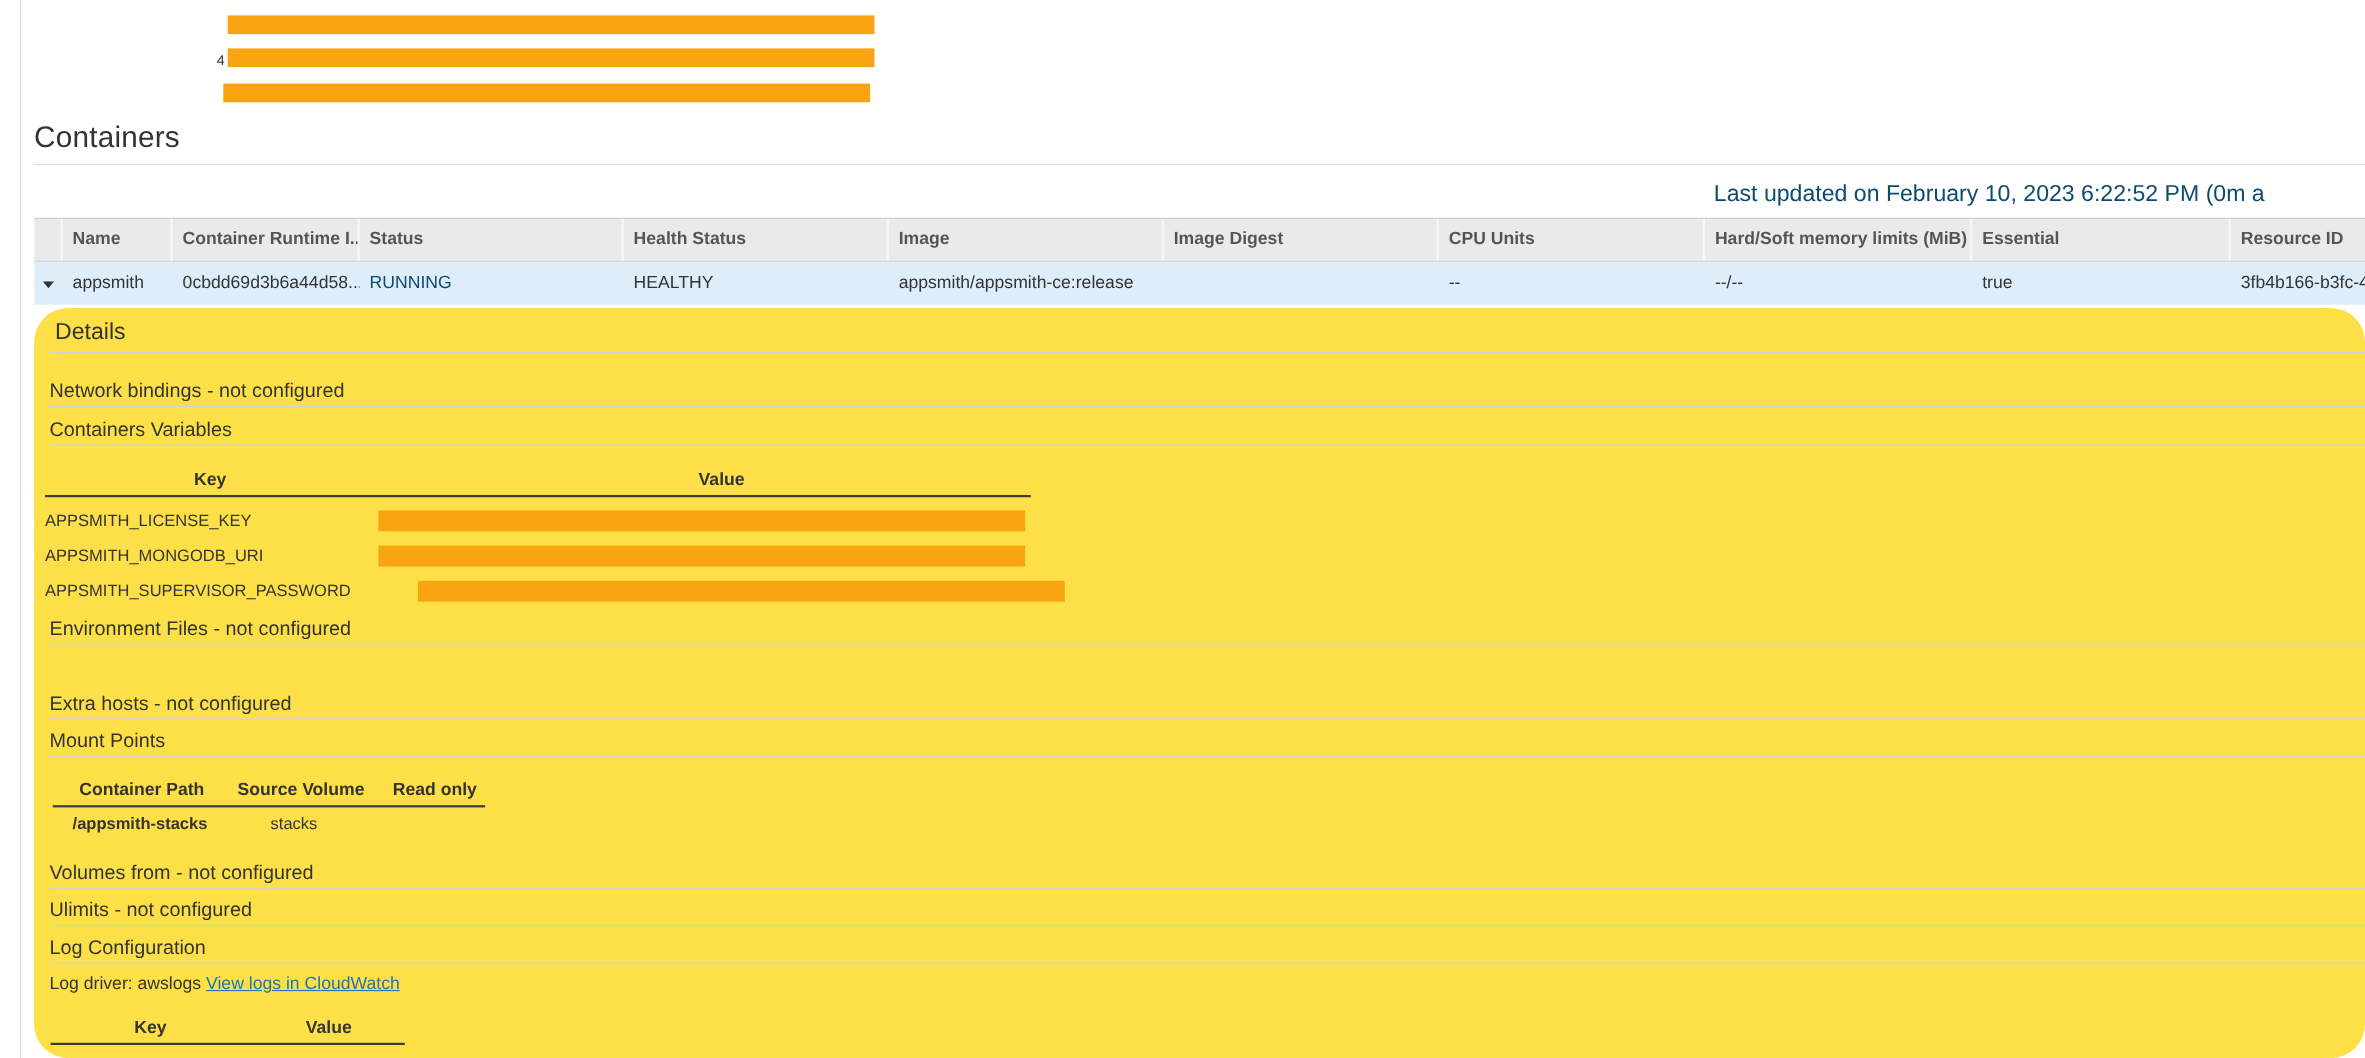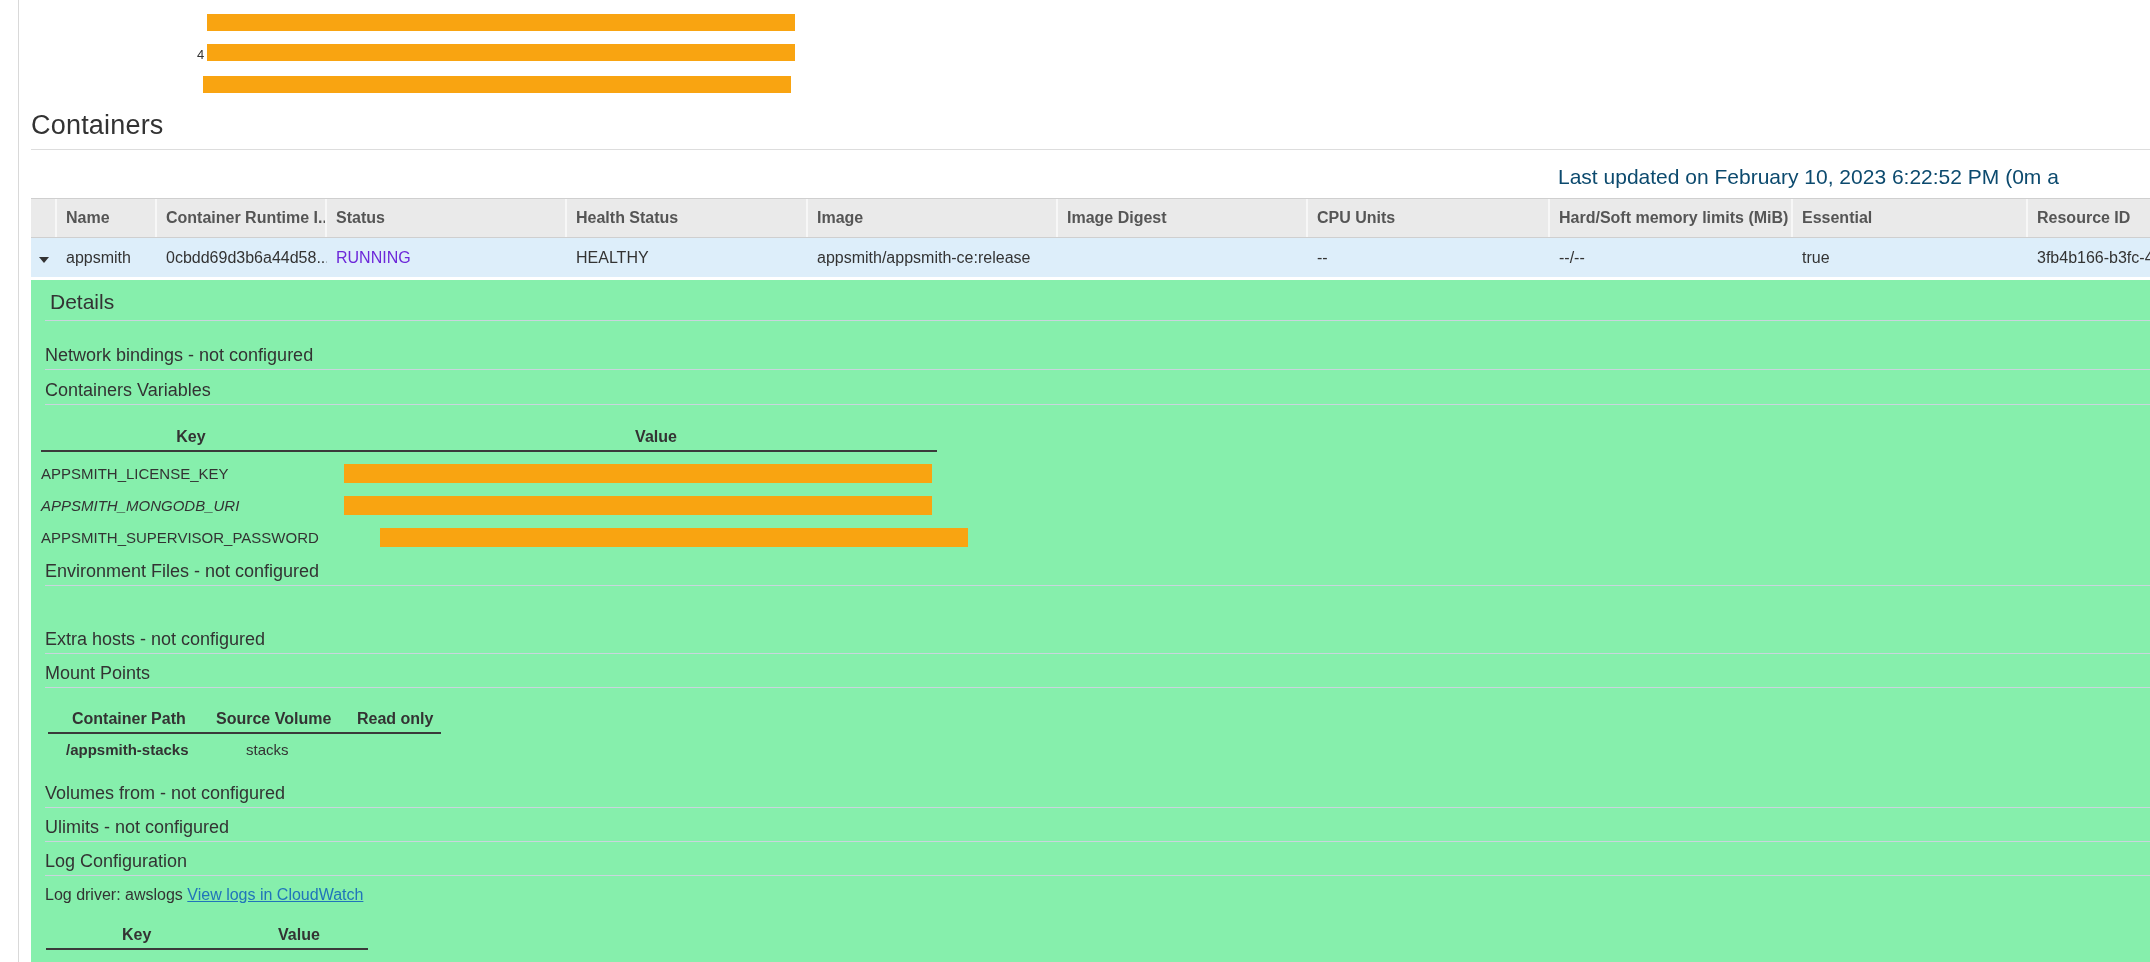--- a/index.html
+++ b/index.html
@@ -30,44 +30,44 @@
   .thead { display:flex; height:40px; background:#eaeaea; border-top:1px solid #cfcfcf;
            border-bottom:1px solid #cfcfcf; }
   .th { font-size:16px; font-weight:bold; color:#555; line-height:38px; padding-left:9px;
         border-right:2px solid #f7f7f7; overflow:hidden; white-space:nowrap; }
   .trow { display:flex; height:39px; background:#ddeefa; }
   .td { font-size:16px; color:#333; line-height:39px; padding-left:9px; overflow:hidden; white-space:nowrap; }
   .c0 { width:26px; padding-left:0; }
   .c1 { width:100px; } .c2 { width:170px; } .c3 { width:240px; } .c4 { width:241px; }
   .c5 { width:250px; } .c6 { width:250px; } .c7 { width:242px; } .c8 { width:243px; }
   .c9 { width:235px; } .c10 { width:300px; }
-  .status-running { color:#6d28d9; }
+  .status-running { color:#0c4a6e; }
   .caret { display:inline-block; width:0; height:0; border-left:5px solid transparent;
            border-right:5px solid transparent; border-top:6px solid #333;
            margin:17px 0 0 8px; cursor:pointer; }
 
   
-  .details-panel { position:absolute; left:31px; top:280px; width:2119px; height:682px; background:#86efac; }
+  .details-panel { position:absolute; left:31px; top:280px; width:2119px; height:682px; background:#fde047;border-radius:31px; }
   .dp-abs { position:absolute; }
   .details-title { left:19px; top:10px; font-size:21px; color:#333; }
   .details-hr { left:14px; right:0; top:40px; height:0; border-top:1px solid #c9d5dd; }
   .section { left:14px; right:0; font-size:18px; color:#333; border-bottom:1px solid #c9d5dd;
              padding-left:0; height:25px; line-height:20px; }
   .sec-netbind { top:65px; }  .sec-envvars { top:100px; }
   .sec-envfiles { top:281px; } .sec-docker { top:315px; } .sec-extra { top:349px; }
   .sec-mount { top:383px; }
   .sec-volumes { top:503px; } .sec-ulimits { top:537px; } .sec-logconf { top:571px; }
 
   
   .kv-h { font-size:16px; font-weight:bold; color:#333; }
   .env-key-h   { left:10px;  top:148px; width:300px; text-align:center; }
   .env-value-h { left:540px; top:148px; width:170px; text-align:center; }
   .env-underline { left:10px; top:170px; width:896px; border-top:2px solid #3a3a3a; }
   .env-row { left:0; right:0; height:32px; }
-  .env-r1 { top:178px; } .env-r2 { top:210px;font-style:italic; } .env-r3 { top:242px; }
+  .env-r1 { top:178px; } .env-r2 { top:210px; } .env-r3 { top:242px; }
   .env-key { position:absolute; left:10px; top:7px; width:300px; text-align:left;
              font-size:15px; color:#333; white-space:nowrap; }
   .env-bar { position:absolute; top:6px; width:588px; height:19px; background:#f9a411; }
   .env-r1 .env-bar { left:313px; } .env-r2 .env-bar { left:313px; } .env-r3 .env-bar { left:349px; }
 
   
   .mp-h1 { left:41px;  top:430px; } .mp-h2 { left:185px; top:430px; } .mp-h3 { left:326px; top:430px; }
   .mp-underline { left:17px; top:452px; width:393px; border-top:2px solid #3a3a3a; }
   .mp-c1 { left:35px;  top:461px; font-size:15px; color:#333;font-weight:bold; }
   .mp-c2 { left:215px; top:461px; font-size:15px; color:#333; }

